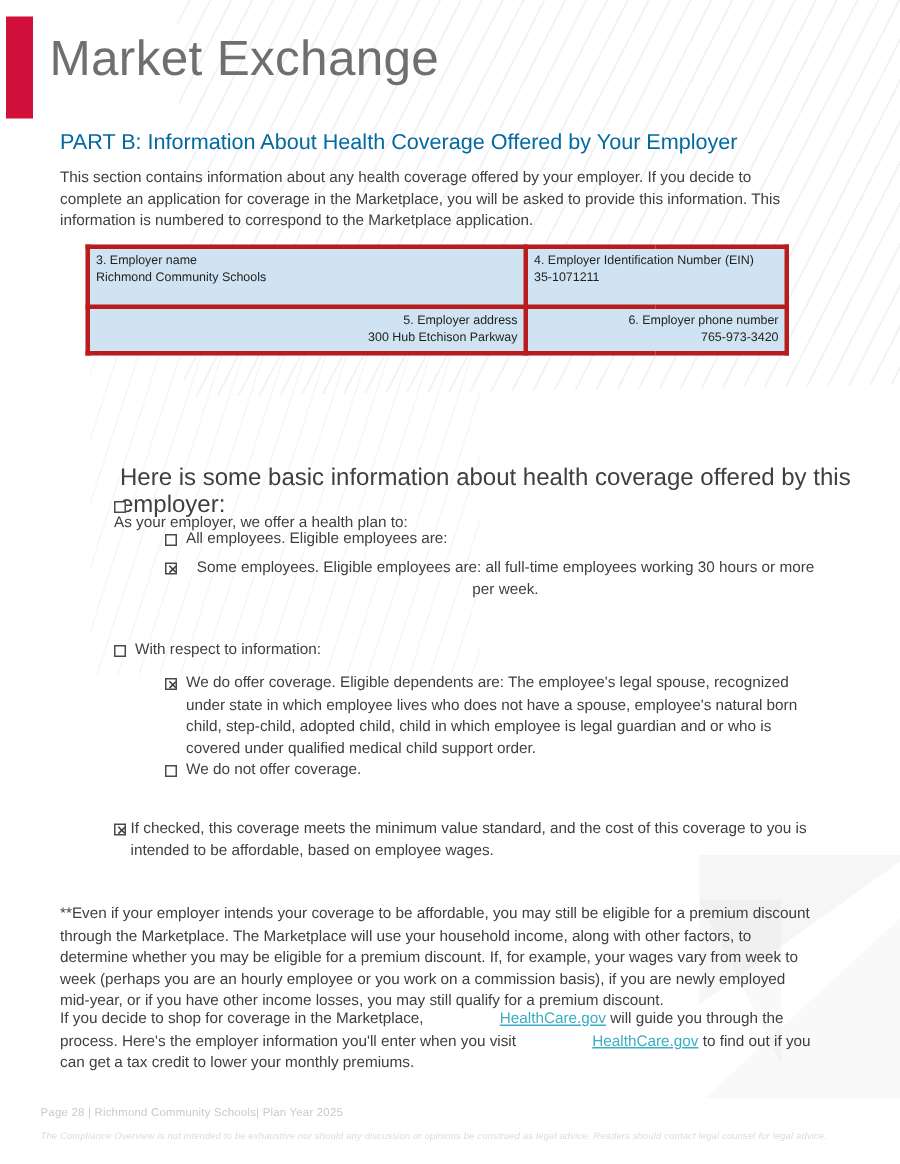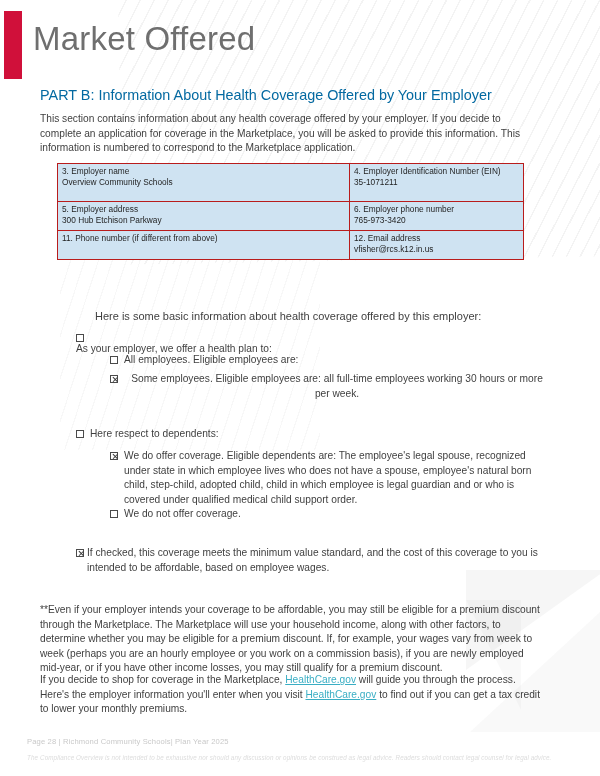--- a/index.html
+++ b/index.html
@@ -129,39 +129,39 @@
   .emp-table {
     position: absolute;
     left: 57px;
     top: 163px;
     width: 466px;
     border-collapse: collapse;
     background: #cfe3f2;
     table-layout: fixed;
   }
   .emp-table td {
-    border: 1px solid #b91c1c;
+    border: 3px solid #b91c1c;
     padding: 2px 4px 3px 4px;
     font-size: 8.3px;
     line-height: 11.2px;
     vertical-align: top;
     color: #1f1f1f;
     background: #cfe3f2;
   }
   .emp-table .lbl { display: block; }
   .emp-table .val { display: block; }
   .cell-tall { height: 32px; }
-  .cell-std  { height: 23px; }
+  .cell-std  { height: 23px; text-align: right; }
 
   
   .lead-line {
     position: absolute;
-    left: 47px;
+    left: 32px;
     top: 310px;
-    font-size: 11px;
+    font-size: 16px;
     color: #3f3f3f;
     padding-left: 48px;
   }
   .cb-row {
     position: absolute;
     display: flex;
     align-items: flex-start;
     font-size: 10.2px;
     line-height: 14.6px;
     color: #3f3f3f;
@@ -196,20 +196,21 @@
     position: absolute;
     left: 40px;
     width: 502px;
     font-size: 10.2px;
     line-height: 14.6px;
     color: #3f3f3f;
   }
   .lnk {
     color: #3aaec4;
     text-decoration: underline;
+    margin-left: 48px;
   }
 
   
   .footer-line {
     position: absolute;
     left: 27px;
     top: 737px;
     font-size: 7.6px;
     color: #c9c9c9;
     letter-spacing: 0.15px;
@@ -231,63 +232,53 @@
   <div class="stripes-top"></div>
   <div class="stripes-mid"></div>
   <div class="tri-right"></div>
   <div class="tri-right2"></div>
   <div class="tri-corner"></div>
 </div>
 
 <div class="page">
 
   <div class="red-bar"></div>
-  <div class="doc-title">Market Offered</div>
+  <div class="doc-title">Market Exchange</div>
 
   <div class="section-heading">PART B: Information About Health Coverage Offered by Your Employer</div>
 
   <div class="intro">This section contains information about any health coverage offered by your employer. If you decide to complete an application for coverage in the Marketplace, you will be asked to provide this information. This information is numbered to correspond to the Marketplace application.</div>
 
   <table class="emp-table">
     <colgroup>
       <col style="width:292px">
       <col style="width:86px">
       <col style="width:88px">
     </colgroup>
     <tbody>
       <tr>
         <td class="cell-tall">
           <span class="lbl">3. Employer name</span>
-          <span class="val">Overview Community Schools</span>
+          <span class="val">Richmond Community Schools</span>
         </td>
         <td class="cell-tall" colspan="2">
           <span class="lbl">4. Employer Identification Number (EIN)</span>
           <span class="val">35-1071211</span>
         </td>
       </tr>
       <tr>
         <td class="cell-std">
           <span class="lbl">5. Employer address</span>
           <span class="val">300 Hub Etchison Parkway</span>
         </td>
         <td class="cell-std" colspan="2">
           <span class="lbl">6. Employer phone number</span>
           <span class="val">765-973-3420</span>
         </td>
       </tr>
-      <tr>
-        <td class="cell-std">
-          <span class="lbl">11. Phone number (if different from above)</span>
-          <span class="val"></span>
-        </td>
-        <td class="cell-std" colspan="2">
-          <span class="lbl">12. Email address</span>
-          <span class="val">vfisher@rcs.k12.in.us</span>
-        </td>
-      </tr>
     </tbody>
   </table>
 
   <div class="lead-line">Here is some basic information about health coverage offered by this employer:</div>
 
   <div class="cb-row" style="left:76px; top:331px; width:470px;flex-direction:column;">
     <span class="box"></span>
     <span class="cb-text">As your employer, we offer a health plan to:</span>
   </div>
 
@@ -296,21 +287,21 @@
     <span class="cb-text">All employees. Eligible employees are:</span>
   </div>
 
   <div class="cb-row" style="left:110px; top:372px; width:440px;text-align:center;">
     <span class="box checked"></span>
     <span class="cb-text">Some employees. Eligible employees are: all full-time employees working 30 hours or more per week.</span>
   </div>
 
   <div class="cb-row" style="left:76px; top:427px; width:470px;">
     <span class="box"></span>
-    <span class="cb-text">Here respect to dependents:</span>
+    <span class="cb-text">With respect to information:</span>
   </div>
 
   <div class="cb-row" style="left:110px; top:449px; width:440px;">
     <span class="box checked"></span>
     <span class="cb-text">We do offer coverage. Eligible dependents are: The employee's legal spouse, recognized under state in which employee lives who does not have a spouse, employee's natural born child, step-child, adopted child, child in which employee is legal guardian and or who is covered under qualified medical child support order.</span>
   </div>
 
   <div class="cb-row" style="left:110px; top:507px; width:440px;">
     <span class="box"></span>
     <span class="cb-text">We do not offer coverage.</span>

